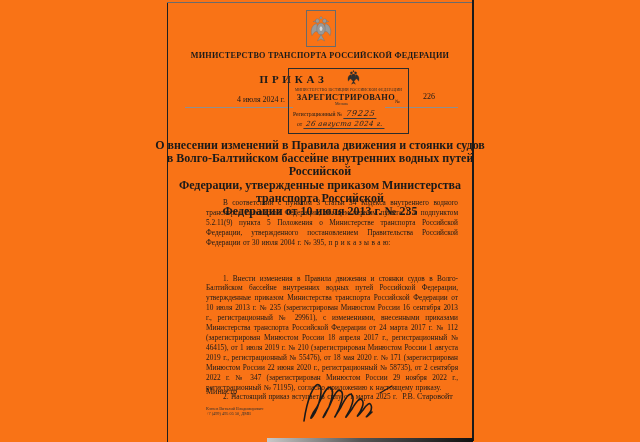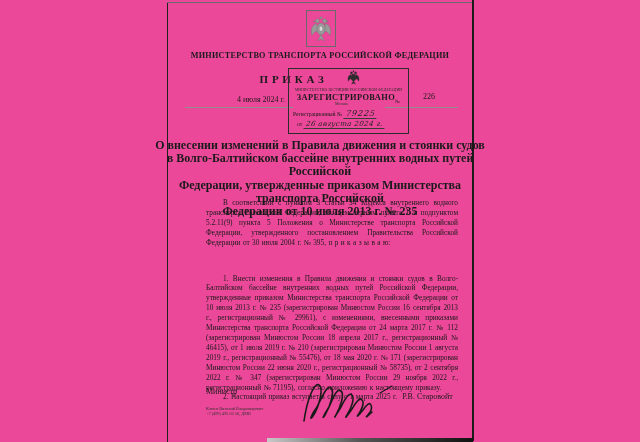--- a/index.html
+++ b/index.html
@@ -1,21 +1,21 @@
 <!DOCTYPE html>
 <html><head>
 <meta charset="utf-8">
 <style>
   * { margin: 0; padding: 0; box-sizing: border-box; }
   html, body { background: #ffffff; }
   .canvas {
     position: relative;
     width: 640px;
     height: 442px;
-    background: #ec4899;
+    background: #f97316;
     font-family: "Liberation Serif", "DejaVu Serif", serif;
     color: #1a1a1a;
     overflow: hidden;
   }
   
   .scan-line-left   { position: absolute; left: 167px; top: 2px;  width: 1px; height: 440px; background: #1f1f1f; }
   .scan-line-top    { position: absolute; left: 167px; top: 2px;  width: 306px; height: 1px; background: #6b6b6b; }
   .scan-line-right  { position: absolute; left: 472px; top: 0;    width: 2px; height: 441px; background: #1a1a1a; }
   .scan-band-bottom { position: absolute; left: 267px; top: 438px; width: 206px; height: 4px;
                       background: linear-gradient(to right, #c9c9c9, #555 45%, #111); }

